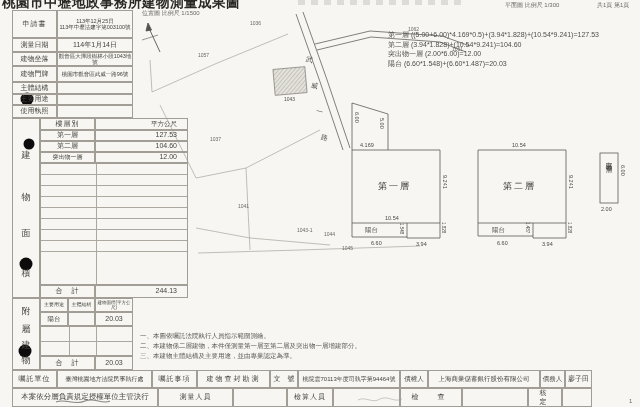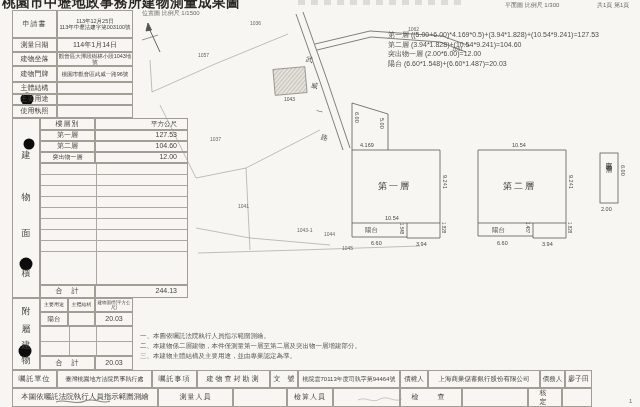--- a/index.html
+++ b/index.html
@@ -187,21 +187,21 @@
   <div class="c" style="left:57px;top:370px;width:95px;height:18px;font-size:6px;">臺灣桃園地方法院民事執行處</div>
   <div class="c lbl" style="left:152px;top:370px;width:45px;height:18px;">囑託事項</div>
   <div class="c" style="left:197px;top:370px;width:73px;height:18px;letter-spacing:2px;">建物查封勘測</div>
   <div class="c" style="left:270px;top:370px;width:28px;height:18px;">文　號</div>
   <div class="c" style="left:298px;top:370px;width:102px;height:18px;font-size:6px;">桃院雲70113年度司執字第94464號</div>
   <div class="c" style="left:400px;top:370px;width:28px;height:18px;font-size:6.5px;">債權人</div>
   <div class="c" style="left:428px;top:370px;width:112px;height:18px;font-size:6.5px;">上海商業儲蓄銀行股份有限公司</div>
   <div class="c" style="left:540px;top:370px;width:25px;height:18px;font-size:6.5px;">債務人</div>
   <div class="c" style="left:565px;top:370px;width:27px;height:18px;">廖子田</div>
 
-  <div class="c" style="left:12px;top:388px;width:146px;height:19px;font-size:7.5px;">本圖依囑託法院執行人員指示範圍測繪</div>
+  <div class="c" style="left:12px;top:388px;width:146px;height:19px;font-size:7.5px;">本案依分層負責規定授權單位主管決行</div>
   <div class="c lbl" style="left:158px;top:388px;width:75px;height:19px;">測量人員</div>
   <div class="c" style="left:233px;top:388px;width:54px;height:19px;"></div>
   <div class="c lbl" style="left:287px;top:388px;width:46px;height:19px;">檢算人員</div>
   <div class="c" style="left:333px;top:388px;width:67px;height:19px;"></div>
   <div class="c" style="left:400px;top:388px;width:62px;height:19px;letter-spacing:6px;">檢　查</div>
   <div class="c" style="left:462px;top:388px;width:66px;height:19px;"></div>
   <div class="c" style="left:528px;top:388px;width:34px;height:19px;letter-spacing:4px;">核　定</div>
   <div class="c" style="left:562px;top:388px;width:30px;height:19px;"></div>
   <div class="maplabel" style="left:629px;top:398px;font-size:6px;">1</div>
 

